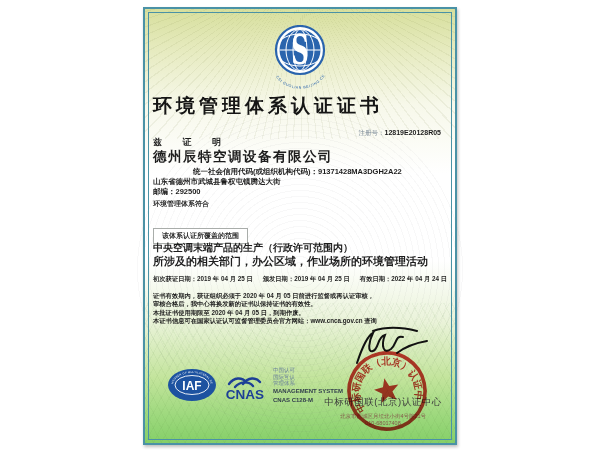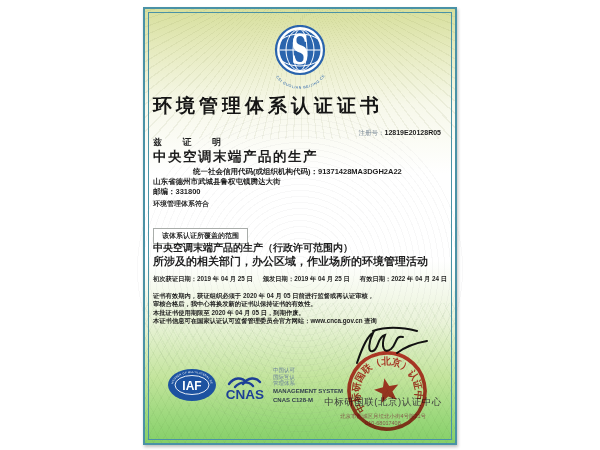--- a/index.html
+++ b/index.html
@@ -96,24 +96,24 @@
     </svg>
   </div>
 
   <div class="c title">环境管理体系认证证书</div>
 
   <div class="regline">
     <span class="reg-label">注册号：</span><span class="reg-no">12819E20128R05</span>
   </div>
 
   <div class="c certify">兹 证 明</div>
-  <div class="c company">中央空调末端产品的生产</div>
+  <div class="c company">德州辰特空调设备有限公司</div>
   <div class="c small-b credit">统一社会信用代码(或组织机构代码)：91371428MA3DGH2A22</div>
   <div class="c small-b addr">山东省德州市武城县鲁权屯镇腾达大街</div>
-  <div class="c small-b post">邮编：331800</div>
+  <div class="c small-b post">邮编：292500</div>
 
   <div class="c conform">环境管理体系符合</div>
   <div class="c scopebox-row">
     <span class="scopebox">该体系认证所覆盖的范围</span>
   </div>
   <div class="c scope1">中央空调末端产品的生产（行政许可范围内）</div>
   <div class="c scope2">所涉及的相关部门，办公区域，作业场所的环境管理活动</div>
 
   <div class="dates-row">
     <span><span>初次获证日期：</span><span>2019 年 04 月 25 日</span></span>

